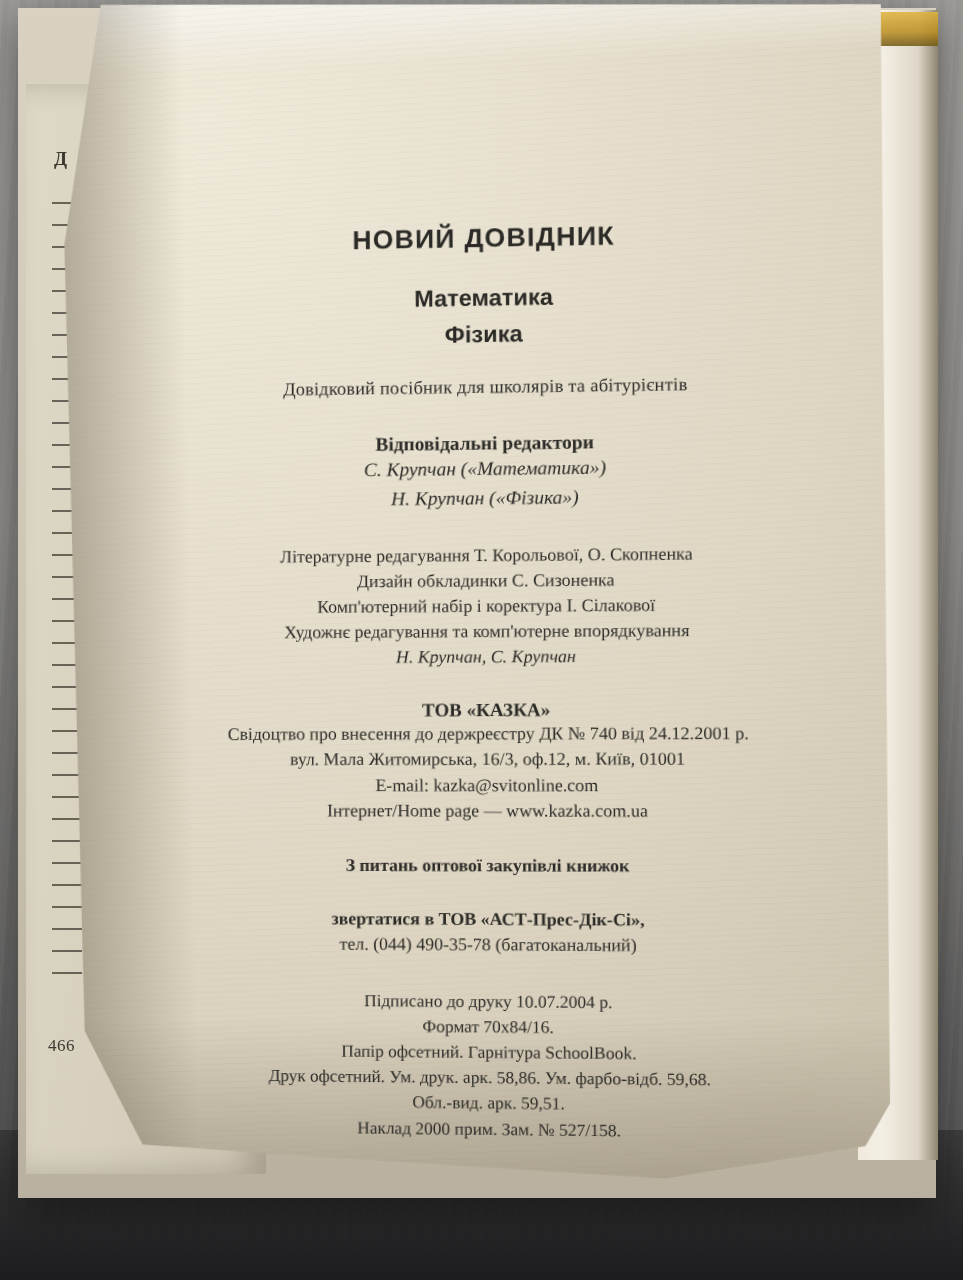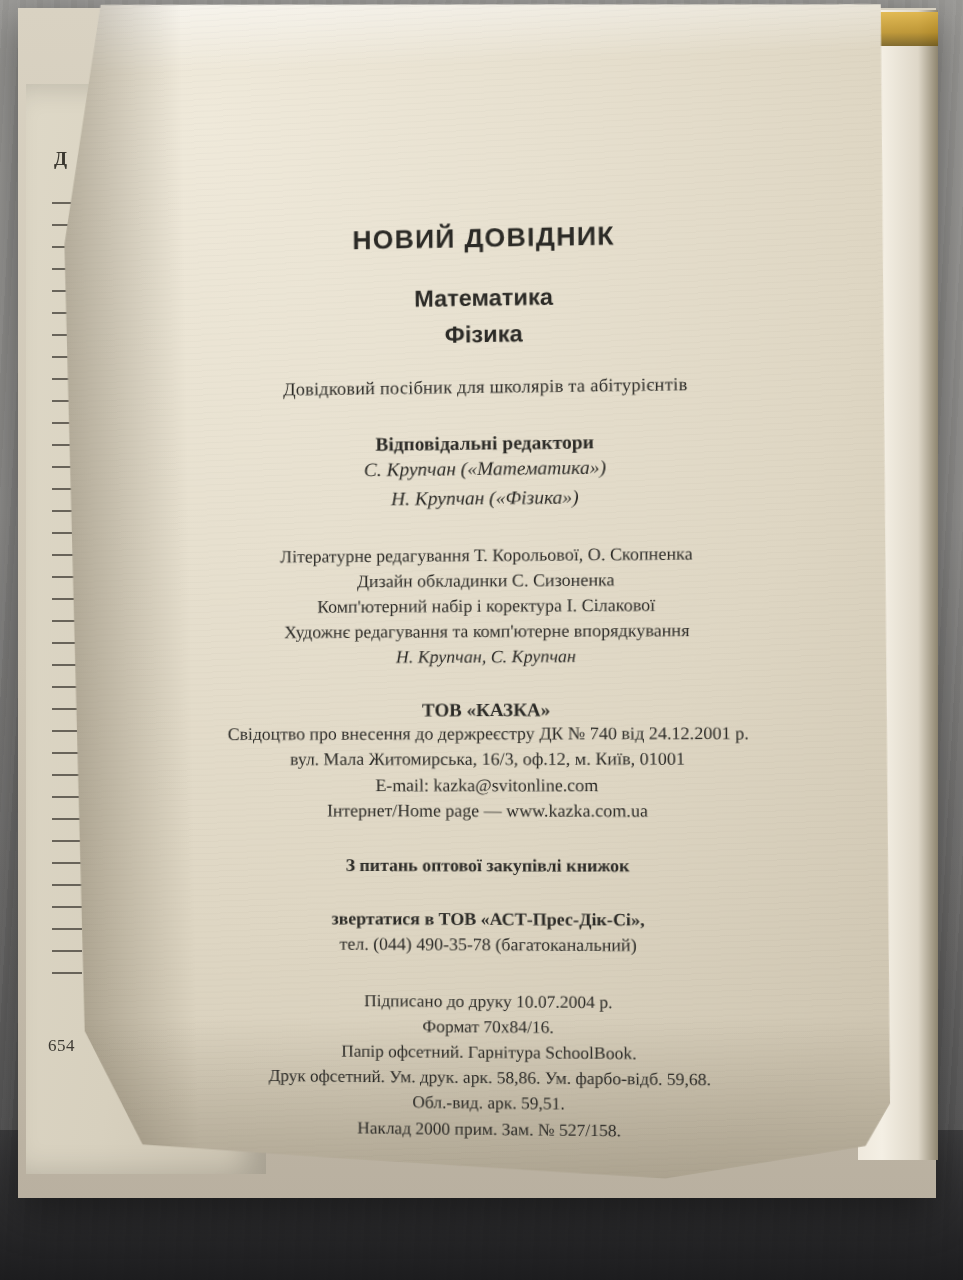--- a/index.html
+++ b/index.html
@@ -298,21 +298,21 @@
         <i></i>
         <i></i>
         <i></i>
         <i></i>
         <i></i>
         <i></i>
         <i></i>
         <i></i>
         <i></i>
       </div>
-      <div class="folio">654</div>
+      <div class="folio">466</div>
     </div>
 
     <div id="page">
       <div id="page-curl-top"></div>
       <div id="page-fibre"></div>
       <div id="page-shadow-left"></div>
       <div id="page-shadow-bottom"></div>
 
       <div id="colophon">
 

